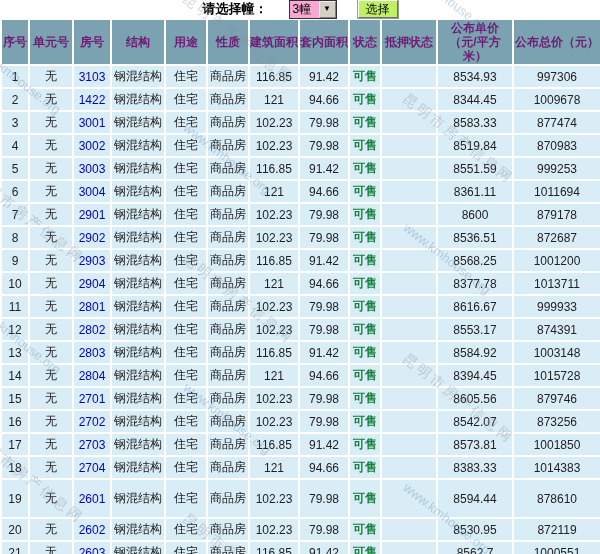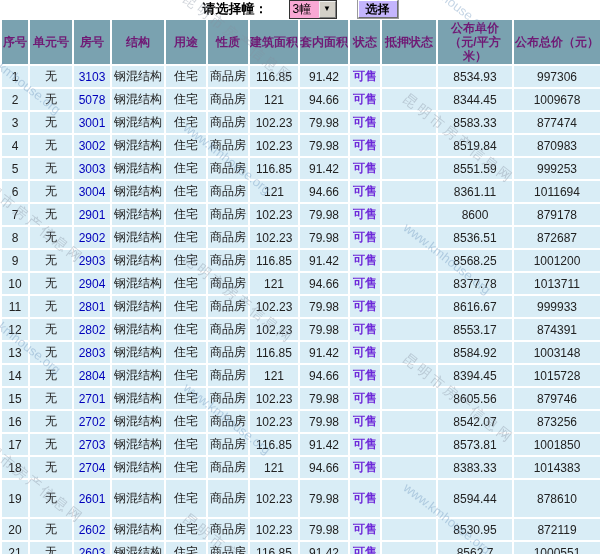--- a/index.html
+++ b/index.html
@@ -20,42 +20,42 @@
   }
   .select-box .value { min-width:24px; }
   .select-arrow-btn {
     width:15px; height:15px; margin-left:2px;
     background:#d4d0c8; border:1px solid #808080;
     border-top-color:#f0f0f0; border-left-color:#f0f0f0;
     display:flex; align-items:center; justify-content:center;
     font-size:8px; color:#000; line-height:1;
   }
   .choose-btn {
-    height:18px; padding:0 7px; font-size:12px; font-weight:bold;
+    height:18px; padding:0 7px; font-size:12px; font-weight:normal;
     font-family:"Liberation Sans", sans-serif;
-    background:#c4b5fd; color:#000;
+    background:#bef264; color:#000;
     border:1px solid #6d6d6d; border-top-color:#ffffff; border-left-color:#ffffff;
     box-shadow:0 0 0 1px #9a9a9a;
   }
   
   table {
     width:600px; border-collapse:collapse; table-layout:fixed;
   }
   th {
     background:#7aa2b0; color:#701a75; font-size:12px; font-weight:bold;
     border:2px solid #ffffff; padding:1px 0; height:28px; line-height:14px;
     overflow:hidden;
   }
   td {
     background:#d9edf6; color:#222; font-size:12px; text-align:center;
     border:2px solid #ffffff; height:19px; padding:0;
     white-space:nowrap; overflow:hidden;
   }
   td.room { color:#0000bb; }
-  td.status { color:#6d28d9; font-weight:bold; }
+  td.status { color:#15803d; font-weight:bold; }
   
   .watermark-layer {
     position:absolute; top:0; left:0; width:600px; height:554px;
     pointer-events:none; overflow:hidden;
   }
   .wm {
     position:absolute; transform:rotate(38deg); transform-origin:left top;
     white-space:nowrap;
   }
   .wm-url { color:rgba(110,150,190,0.40); font-size:13px; }
@@ -115,21 +115,21 @@
         <td>116.85</td>
         <td>91.42</td>
         <td class="status">可售</td>
         <td></td>
         <td>8534.93</td>
         <td>997306</td>
       </tr>
       <tr style="height: 23px;">
         <td>2</td>
         <td>无</td>
-        <td class="room">5078</td>
+        <td class="room">1422</td>
         <td>钢混结构</td>
         <td>住宅</td>
         <td>商品房</td>
         <td>121</td>
         <td>94.66</td>
         <td class="status">可售</td>
         <td></td>
         <td>8344.45</td>
         <td>1009678</td>
       </tr>

